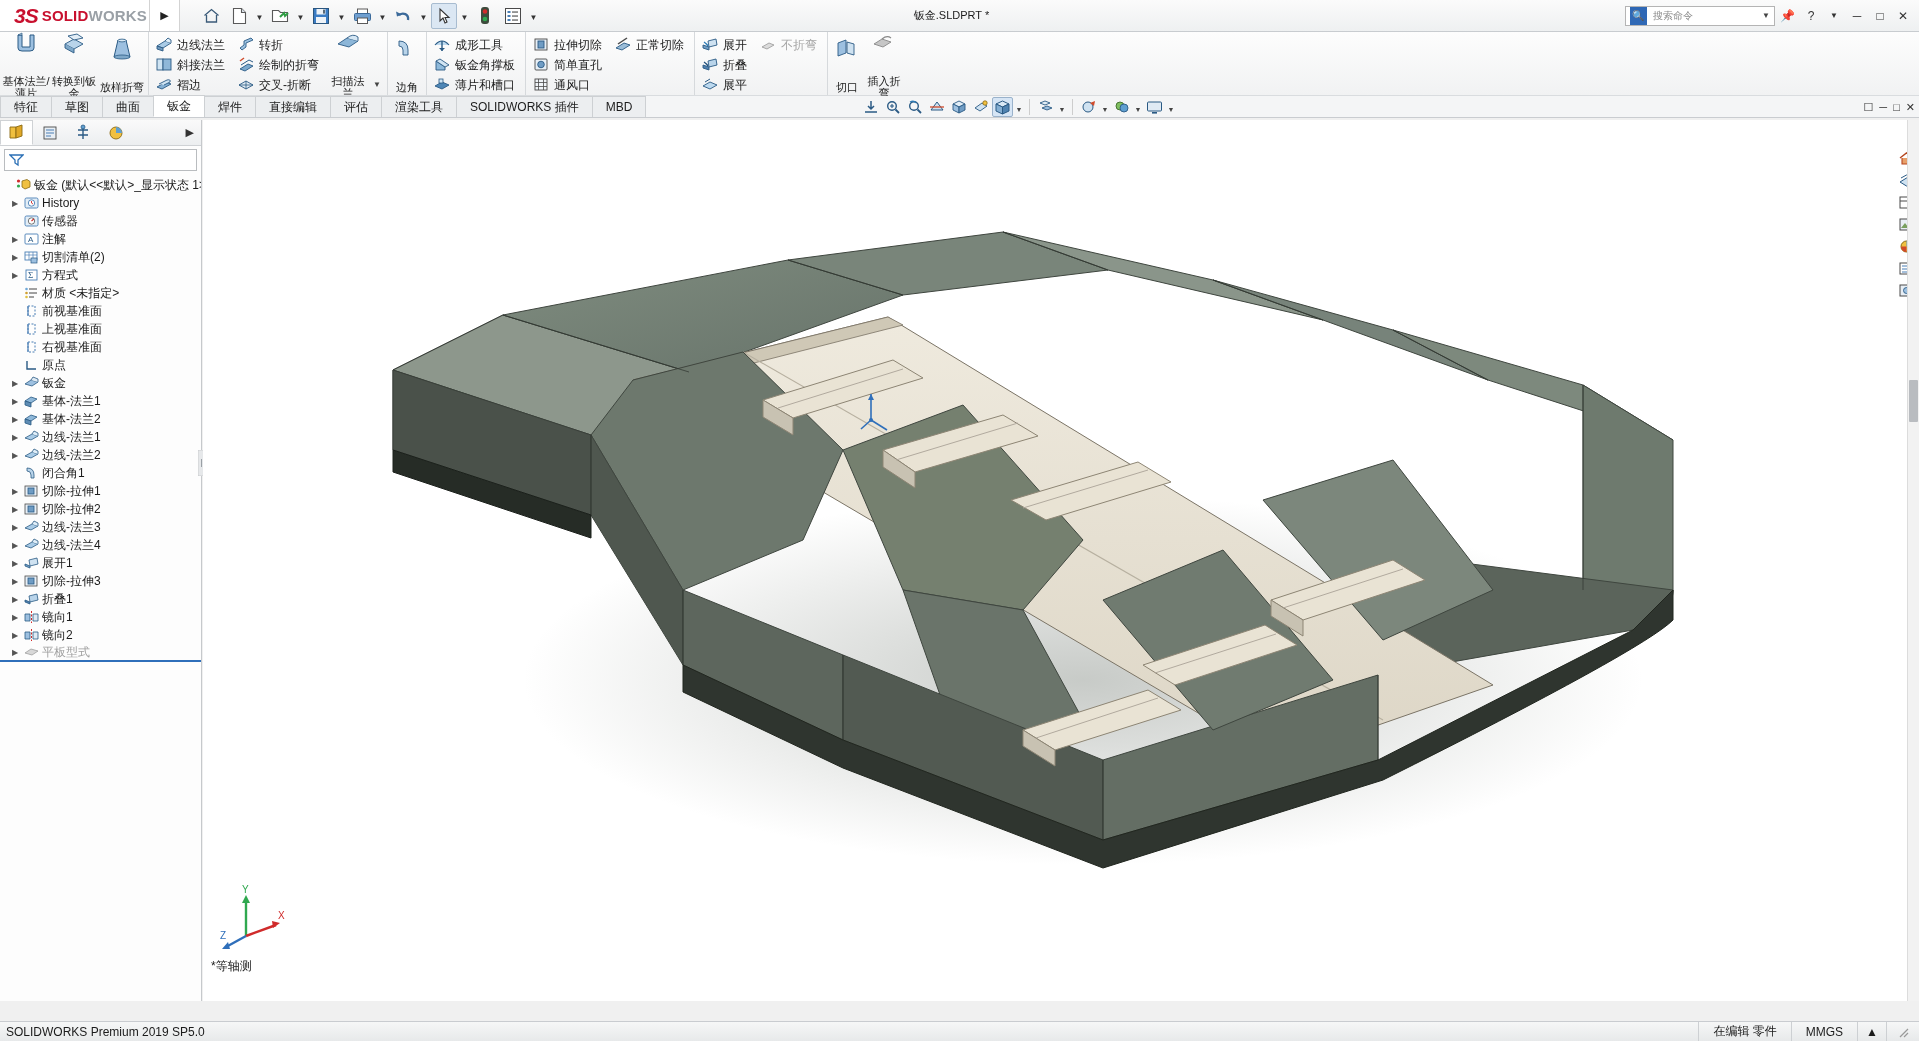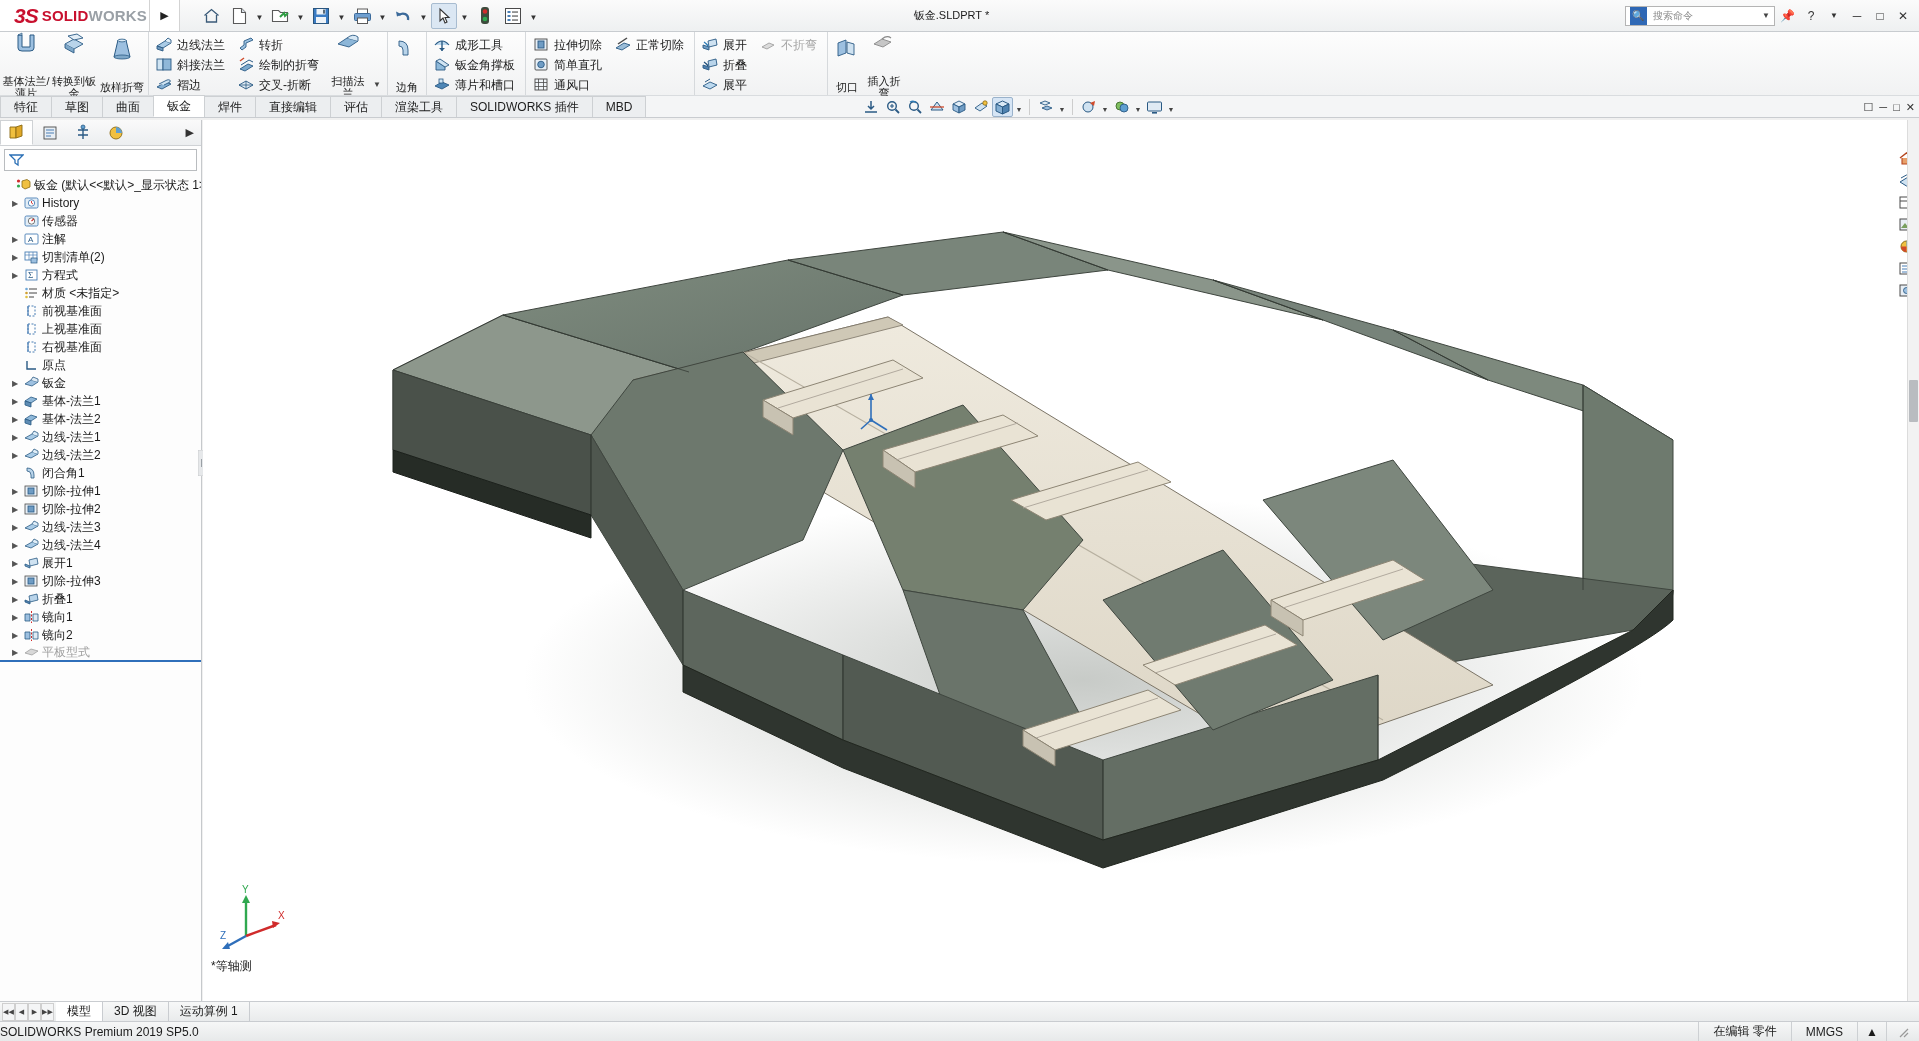--- a/index.html
+++ b/index.html
@@ -202,21 +202,21 @@
   .btab {
     padding: 0 11px; display: flex; align-items: center; font-size: 12px;
     border-right: 1px solid #c9ccd0; color: #1b1b1b;
   }
   .btab.active { background: #ffffff; }
   .statusbar {
     position: absolute; left: 0; bottom: 0; width: 1919px; height: 20px;
     background: linear-gradient(#f6f7f7,#e7e9ea); border-top: 1px solid #c9ccd0;
     display: flex; align-items: center; font-size: 12px; color: #1b1b1b;
   }
-  .status-left { }
+  .status-left { padding-left: 6px; }
   .status-right { margin-left: auto; display: flex; align-items: center; }
   .status-cell { padding: 0 14px; border-left: 1px solid #cdd0d3; height: 19px; display: flex; align-items: center; }
 </style>
 </head>
 <body>
 
 <div class="app">
 
   <div class="titlebar">
     <div class="logo-box">
@@ -1157,31 +1157,20 @@
             <circle cx="8.5" cy="8.5" r="3" fill="#9dc0e0" stroke="#2a5a84" stroke-width=".9"></circle>
           </svg>
       </div>
     </div>
 
     <div class="vscroll">
       <div class="vthumb"></div>
     </div>
   </div>
 
-  <div class="bottomtabs">
-    <div class="navarrows">
-      <div class="navarrow">◀◀</div>
-      <div class="navarrow">◀</div>
-      <div class="navarrow">▶</div>
-      <div class="navarrow">▶▶</div>
-    </div>
-    <div class="btab active">模型</div>
-    <div class="btab">3D 视图</div>
-    <div class="btab">运动算例 1</div>
-  </div>
 
   <div class="statusbar">
     <div class="status-left">SOLIDWORKS Premium 2019 SP5.0</div>
     <div class="status-right">
       <div class="status-cell">在编辑 零件</div>
       <div class="status-cell">MMGS</div>
       <div class="status-cell" style="padding:0 8px">▲</div>
       <div class="status-cell" style="padding:0 10px">
         <svg width="12" height="12" viewBox="0 0 12 12">
             <path d="M11 3 L3 11 M11 7 L7 11" stroke="#999" stroke-width="1.2"></path>

